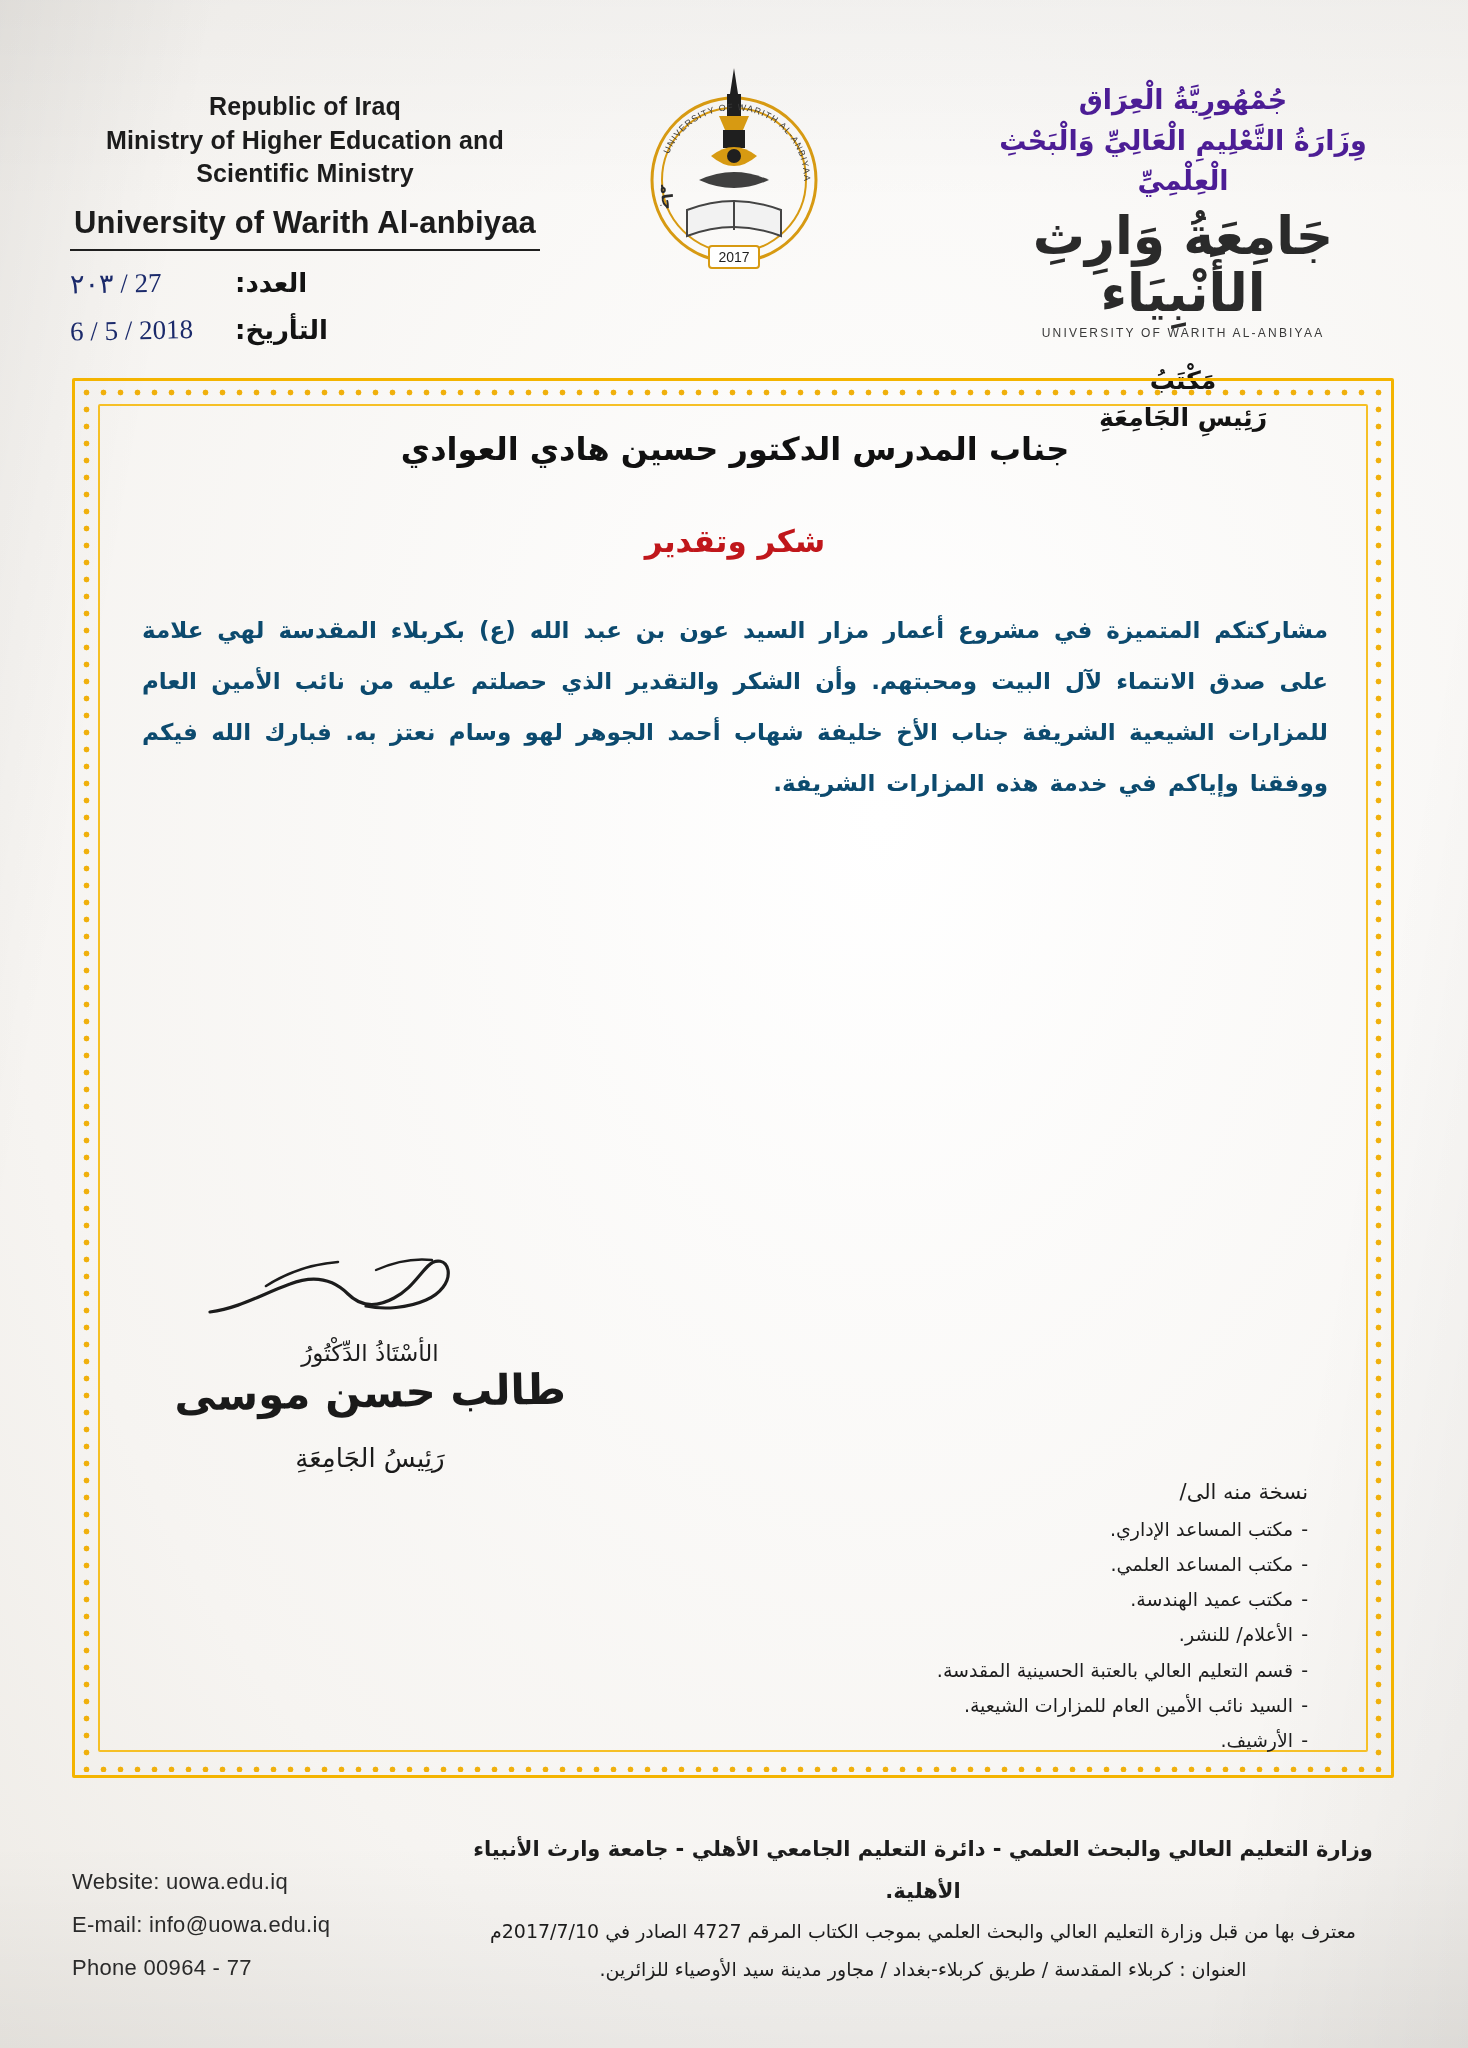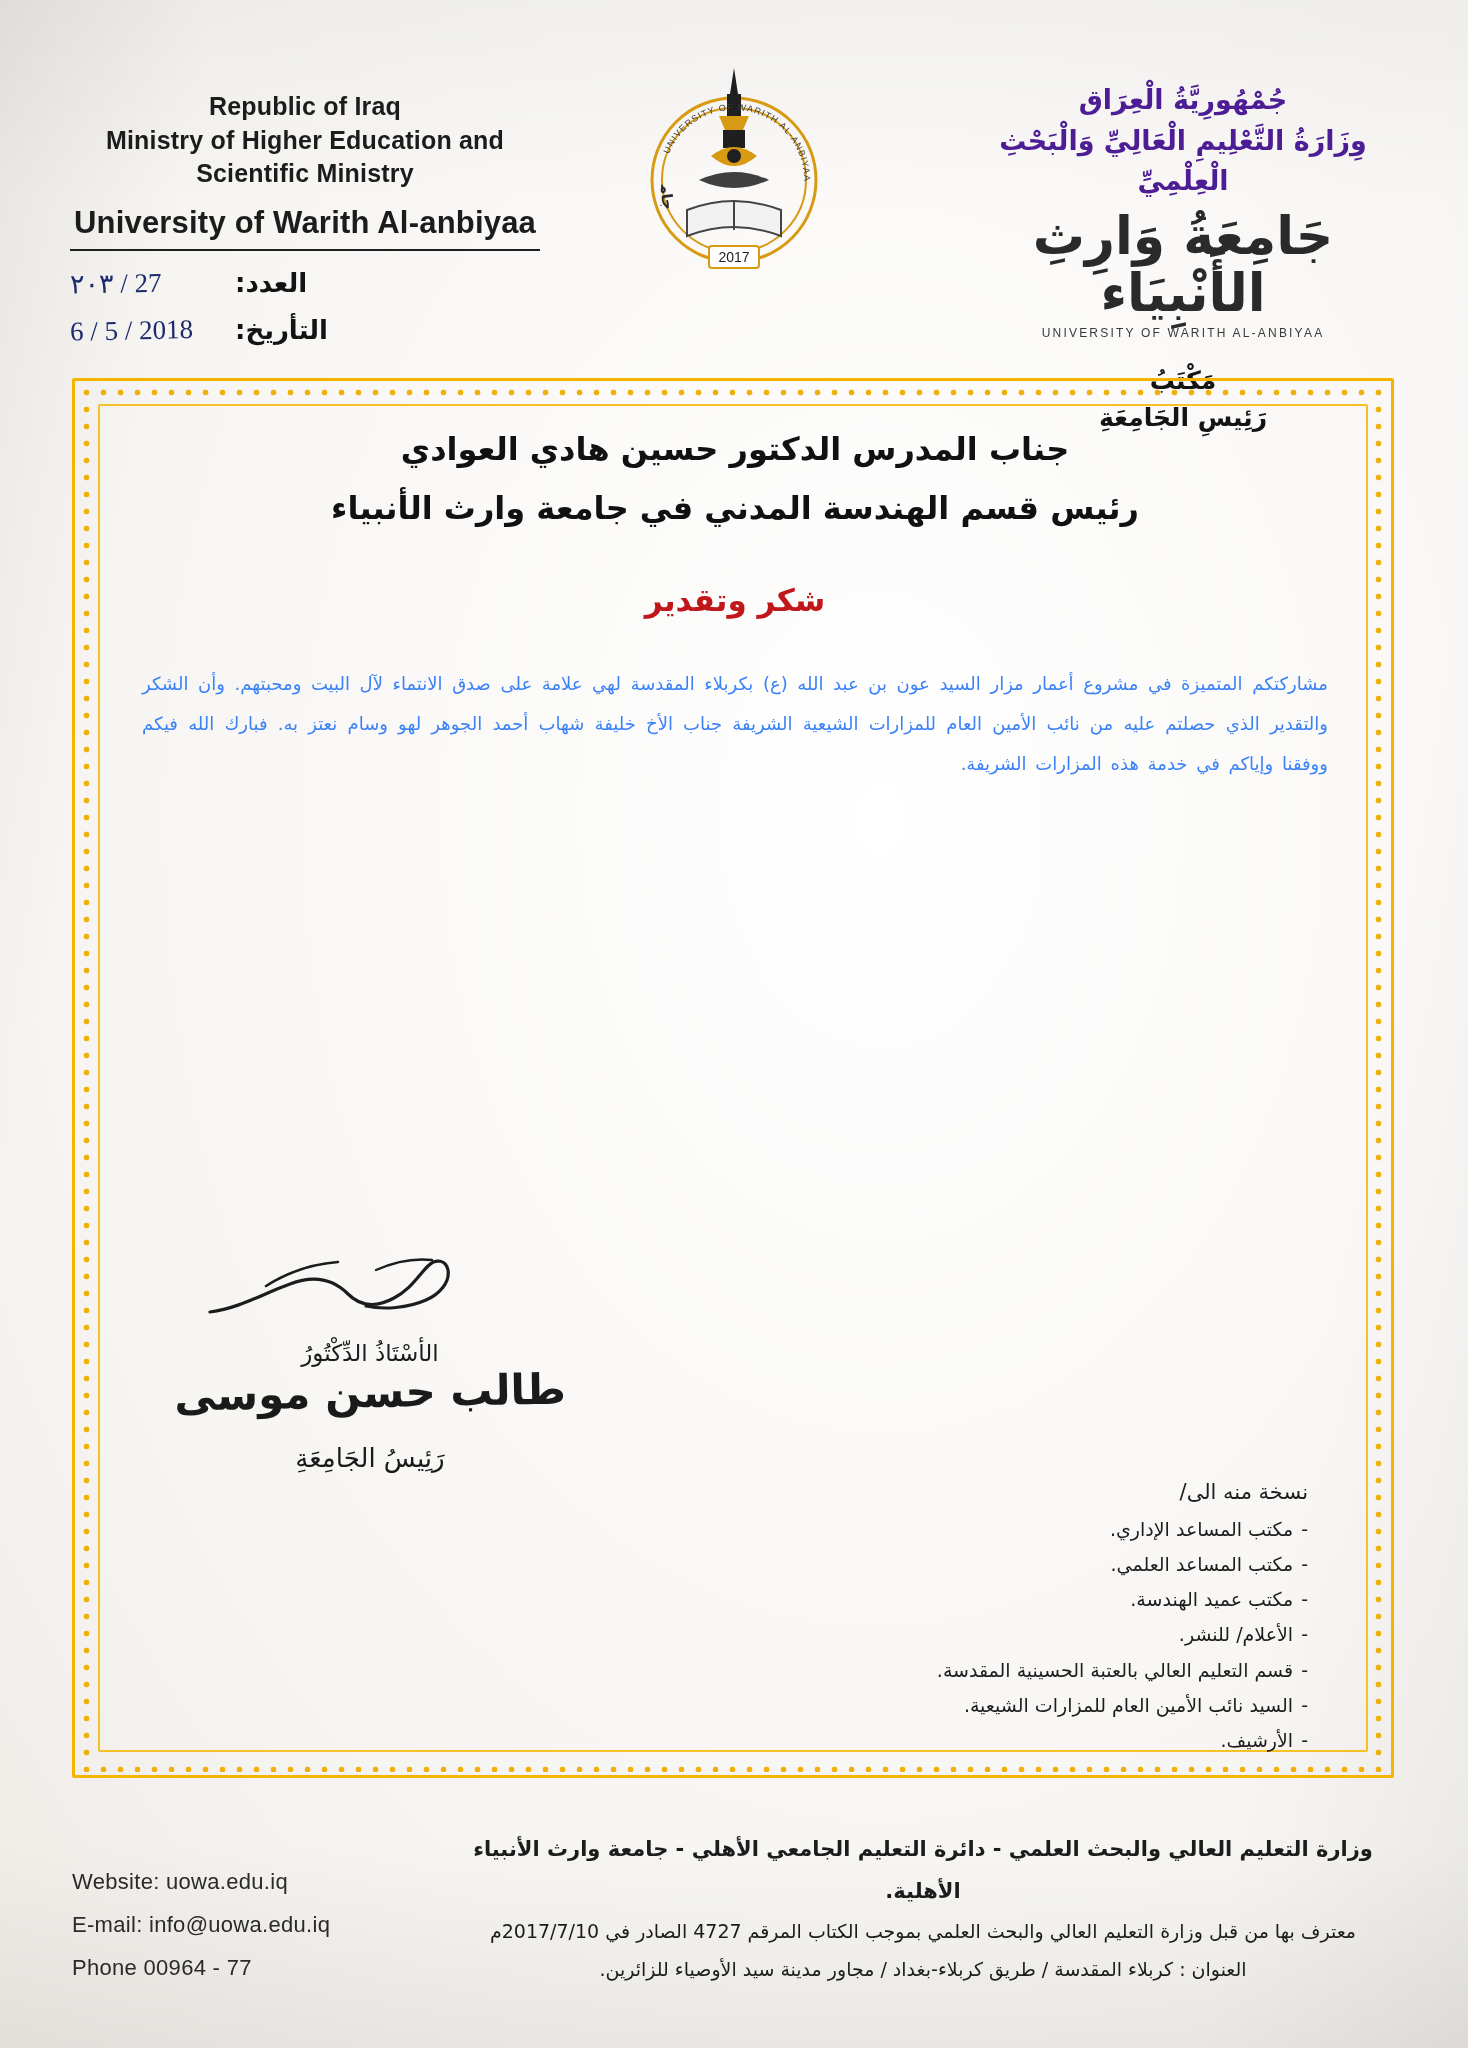--- a/index.html
+++ b/index.html
@@ -190,23 +190,23 @@
   }
   .subject {
     margin-top: 44px;
     font-size: 31px;
     font-weight: bold;
     color: #c0171b;
     letter-spacing: .5px;
   }
   .bodytext {
     margin-top: 46px;
-    font-size: 18px;
-    font-weight: normal;
-    color: #3b82f6;
+    font-size: 23px;
+    font-weight: bold;
+    color: #0c4a6e;
     line-height: 2.22;
     text-align: justify;
     text-align-last: right;
     padding: 0 22px;
     word-spacing: 3px;
   }
 
   
   .sign-block {
     position: absolute;
@@ -368,21 +368,20 @@
   </div>
 
   <div class="frame">
     <div class="ring"></div>
     <div class="dots"></div>
     <div class="ring inner"></div>
   </div>
 
   <div class="content">
     <div class="addressee">جناب المدرس الدكتور حسين هادي العوادي</div>
-    <div class="addressee">رئيس قسم الهندسة المدني في جامعة وارث الأنبياء</div>
     <div class="subject">شكر وتقدير</div>
     <div class="bodytext">مشاركتكم المتميزة في مشروع أعمار مزار السيد عون بن عبد الله (ع) بكربلاء المقدسة لهي علامة على صدق الانتماء لآل البيت ومحبتهم. وأن الشكر والتقدير الذي حصلتم عليه من نائب الأمين العام للمزارات الشيعية الشريفة جناب الأخ خليفة شهاب أحمد الجوهر لهو وسام نعتز به. فبارك الله فيكم ووفقنا وإياكم في خدمة هذه المزارات الشريفة.</div>
   </div>
 
   <div class="sign-block">
     <div class="sign-scribble">
       <svg viewBox="0 0 400 90" width="400" height="90" aria-hidden="true">
         <path d="M40 62 C70 58, 92 44, 120 34 C146 24, 164 30, 178 44 C190 56, 206 58, 224 48
                  C240 40, 248 26, 258 16 C266 8, 276 10, 278 20 C280 32, 270 44, 256 50
                  C238 58, 214 60, 196 56" fill="none" stroke="#1c1c1c" stroke-width="3.2" stroke-linecap="round"></path>

